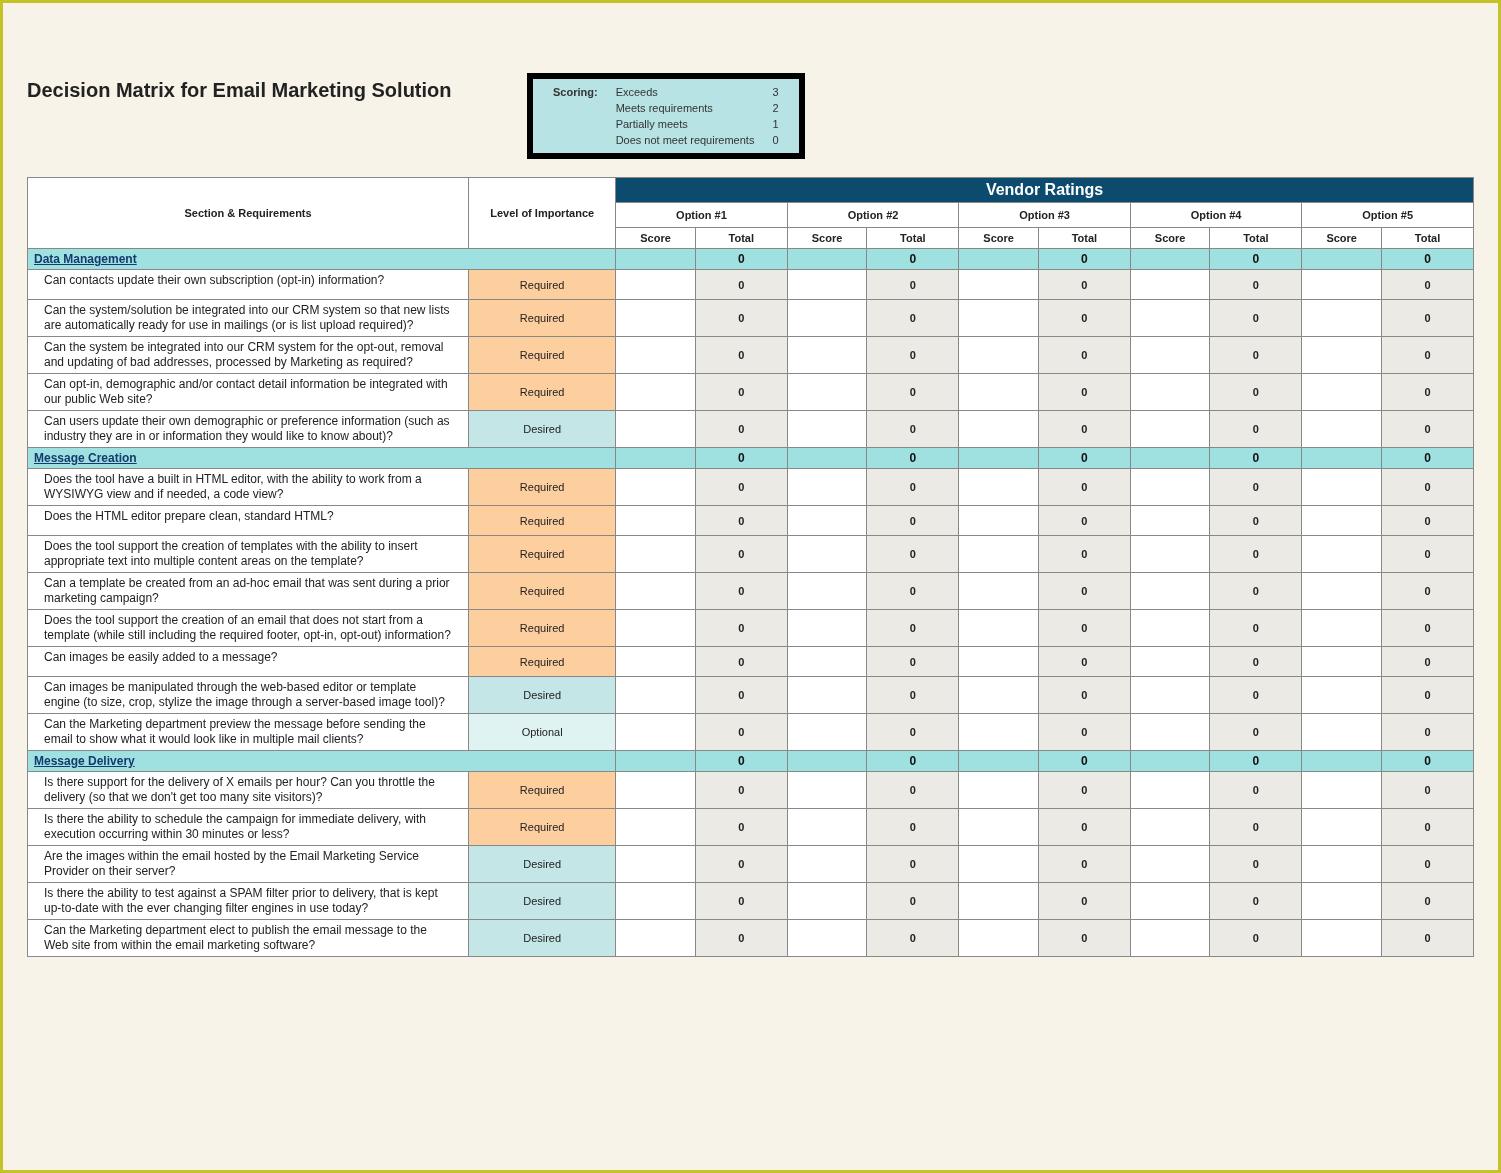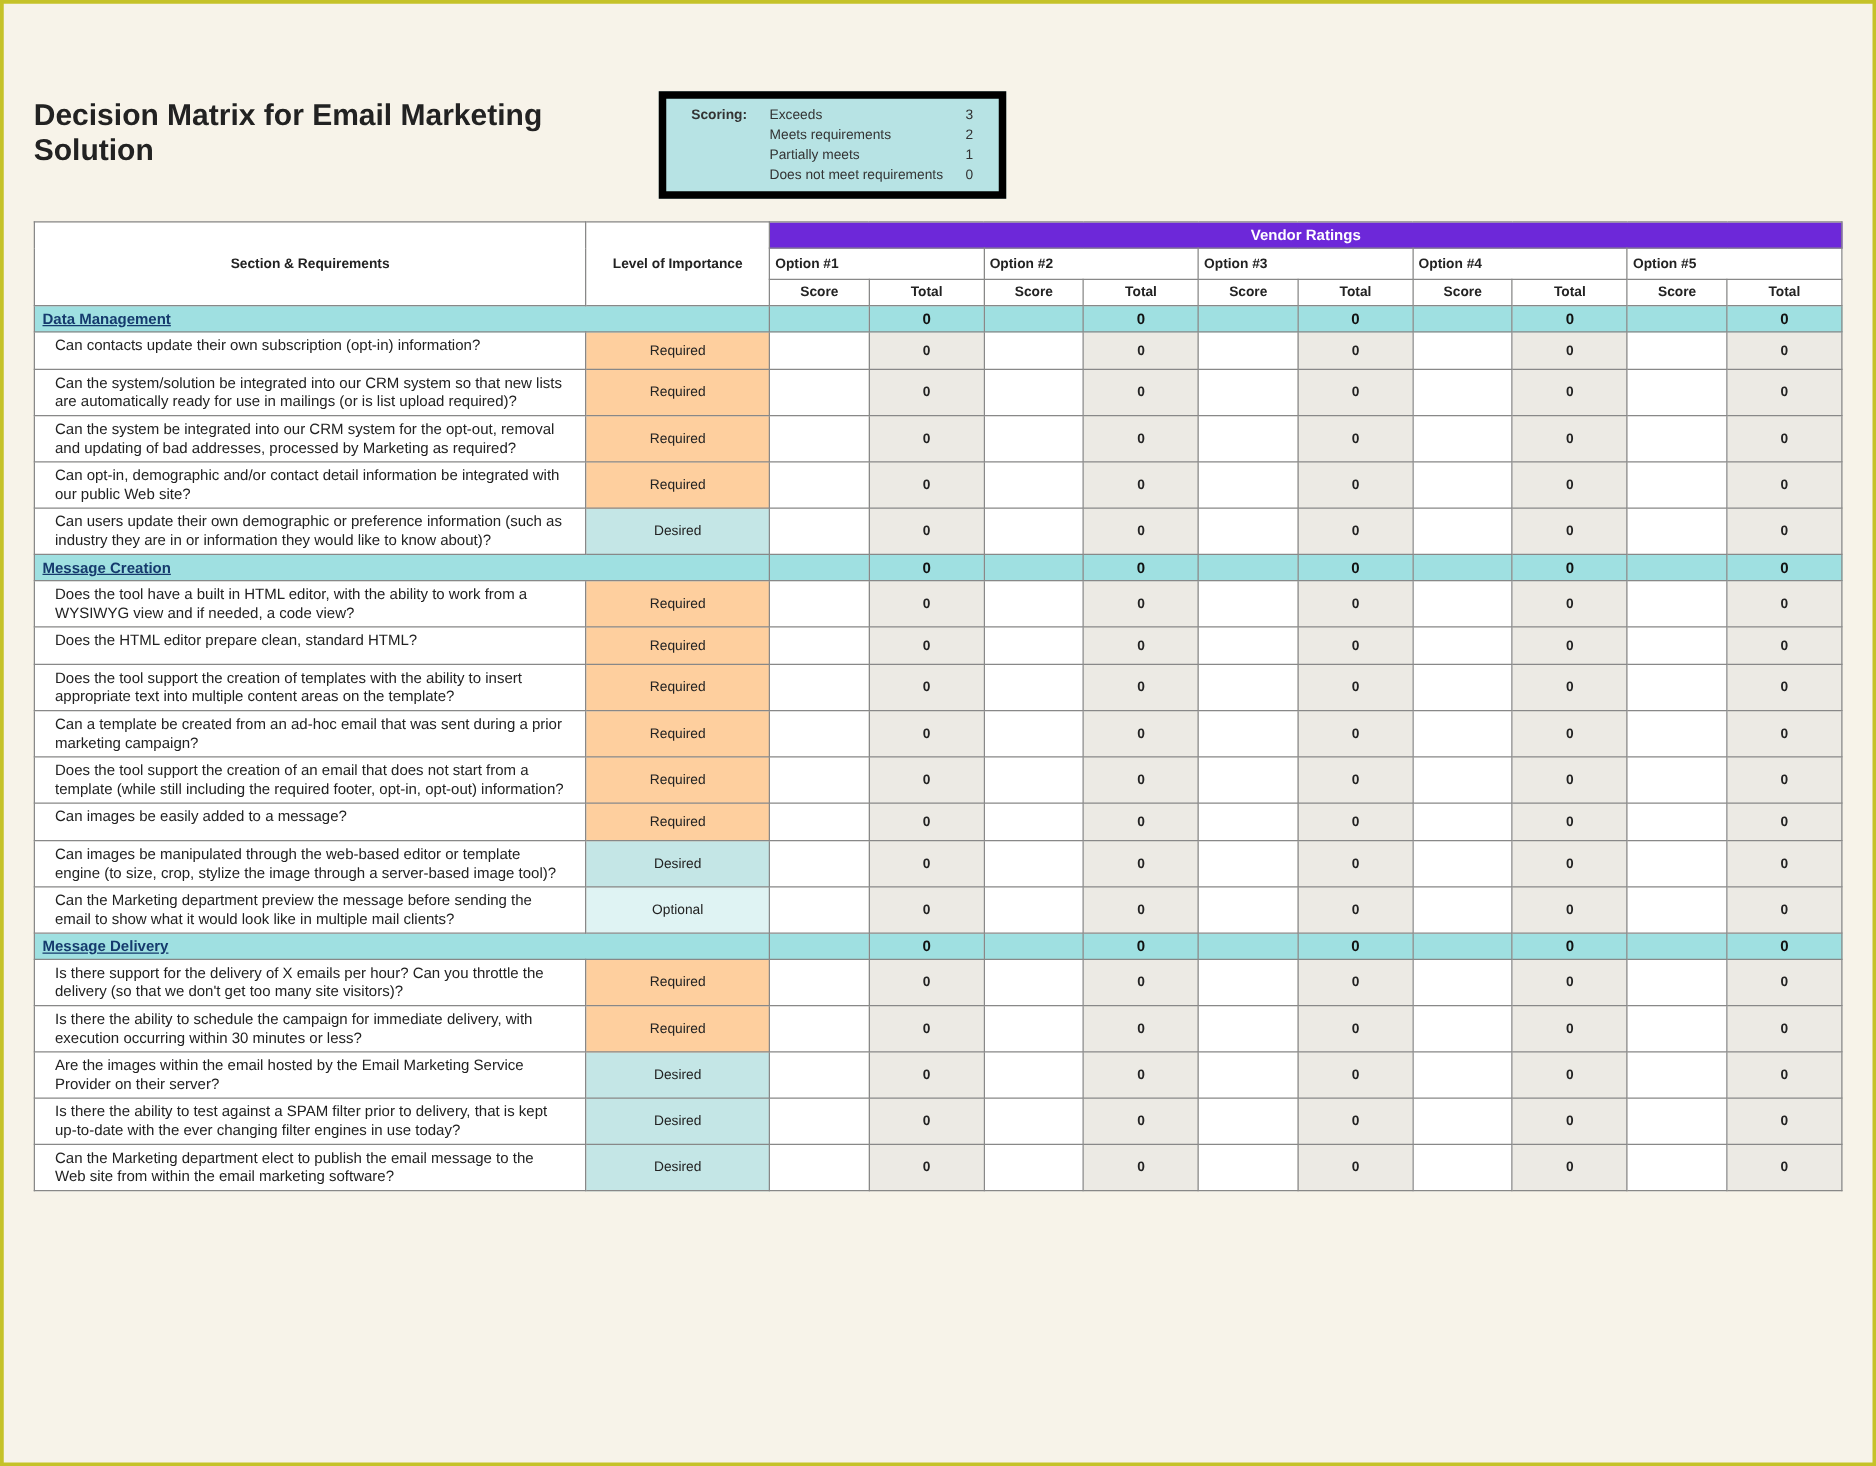--- a/index.html
+++ b/index.html
@@ -1,27 +1,27 @@
 <!DOCTYPE html>
 <html><head>
 <meta charset="utf-8">
 <style>
 *{box-sizing:border-box;margin:0;padding:0}
 body{background:#f7f3e9;font-family:Arial,Helvetica,sans-serif;border:3px solid #c5c229;width:1501px;height:1173px;padding:70px 24px 24px 24px}
 .top-row{display:flex;align-items:flex-start;gap:20px;margin-bottom:18px}
-.title{font-size:24px;font-weight:bold;color:#222;padding-top:6px;flex:0 0 480px}
+.title{font-size:20px;font-weight:bold;color:#222;padding-top:6px;flex:0 0 480px}
 .legend-box{background:#b7e3e4;border:6px solid #000000;padding:4px 10px;font-size:11px;color:#333}
 .legend-box table td{padding:1px 8px;vertical-align:top}
 .legend-box .hdr{font-weight:bold}
 .spacer{flex:1}
 .matrix{width:100%;border-collapse:collapse;font-size:11px;color:#222}
 .matrix td,.matrix th{border:1px solid #888}
-.vendor-bar{background:#6d28d9;color:#fff;font-weight:bold;text-align:center;font-size:12px;padding:3px 0}
+.vendor-bar{background:#0c4a6e;color:#fff;font-weight:bold;text-align:center;font-size:16px;padding:3px 0}
 .topcorner{background:#fff;border:1px solid #888}
-.colhead{background:#fff;font-weight:bold;text-align:left;padding:6px 4px}
+.colhead{background:#fff;font-weight:bold;text-align:center;padding:6px 4px}
 .subhead{background:#fff;font-weight:bold;text-align:center;padding:4px}
 .section-row td{background:#9fe0e1;font-size:12px;font-weight:bold;color:#153a6d;text-decoration:underline;padding:3px 6px}
 .section-row td.total{font-weight:bold;color:#111;text-align:center;text-decoration:none}
 .req-text{background:#fff;padding:3px 16px;font-size:12px;line-height:1.25;color:#222;vertical-align:top}
 .loi{text-align:center;font-size:11px;padding:4px;color:#222}
 .loi-required{background:#fecf9e}
 .loi-desired{background:#c4e6e6}
 .loi-optional{background:#dff3f3}
 .score-cell{background:#fff;text-align:center;padding:4px}
 .total-cell{background:#eceae4;text-align:center;font-weight:bold;padding:4px}

